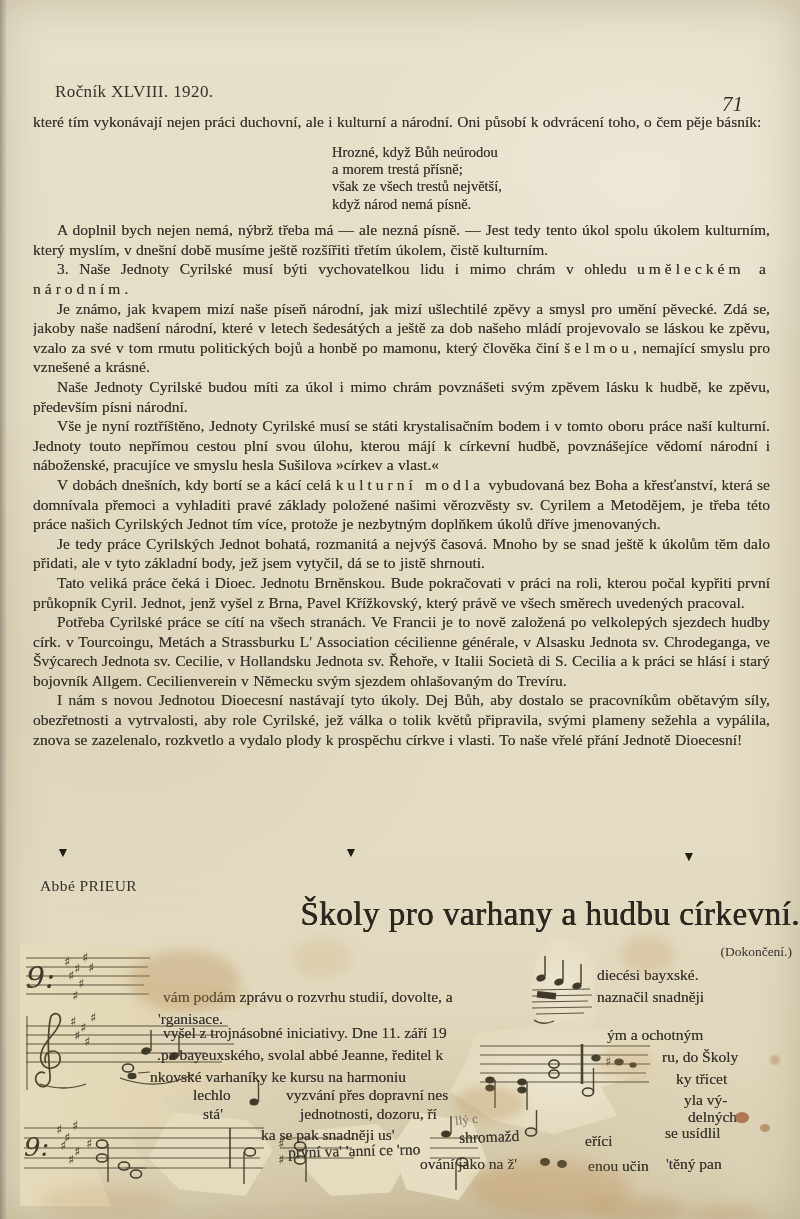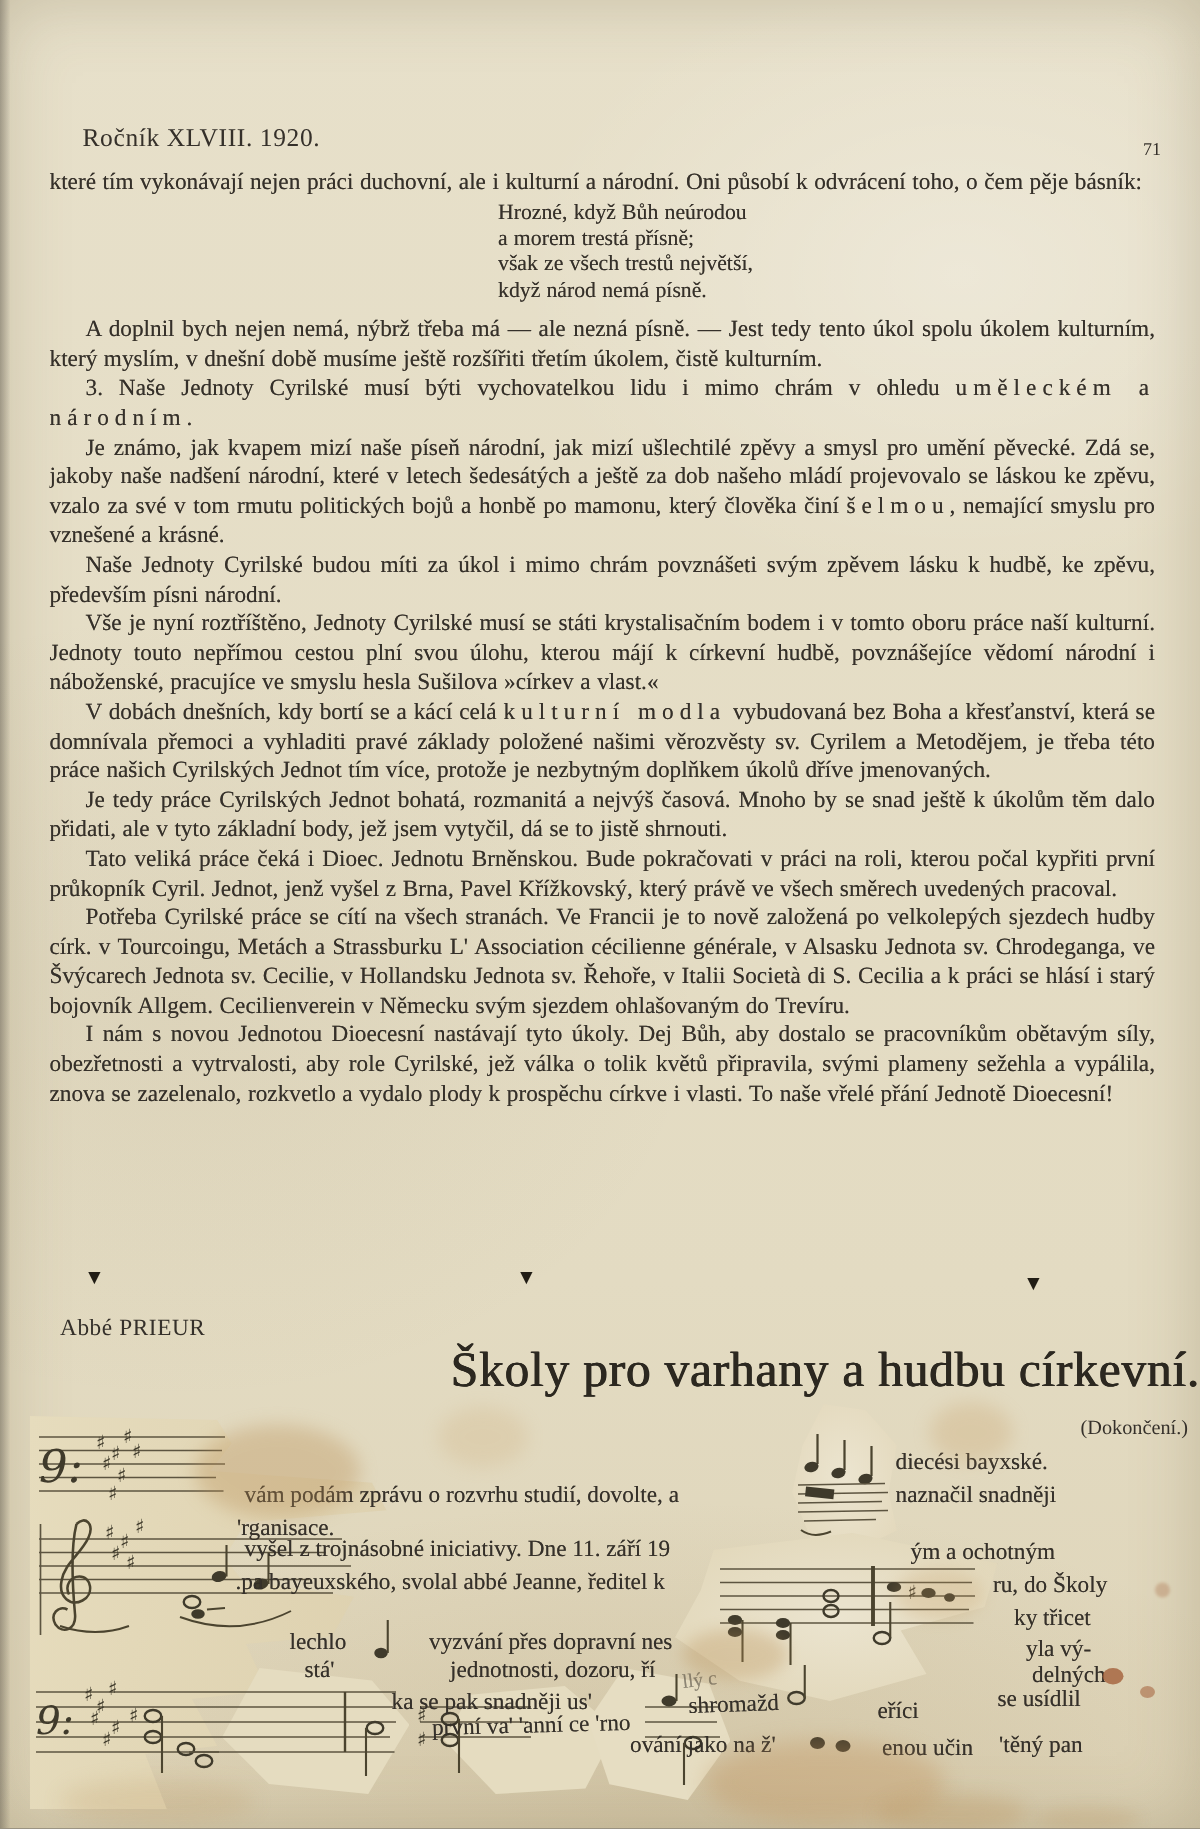--- a/index.html
+++ b/index.html
@@ -9,28 +9,28 @@
     background:
       radial-gradient(ellipse 420px 300px at 80% 15%, rgba(255,255,255,.28), transparent 70%),
       radial-gradient(ellipse 500px 380px at 15% 55%, rgba(120,100,60,.07), transparent 70%),
       radial-gradient(ellipse 600px 260px at 55% 98%, rgba(140,110,60,.16), transparent 75%),
       linear-gradient(#e7e0ca, #e3dbc2 70%, #ded4b8);
     box-shadow: inset 0 0 46px rgba(115,100,65,.28);
   }
   .edge-l { position:absolute; left:0; top:0; width:7px; height:100%;
     background:linear-gradient(90deg, rgba(70,65,58,.38), rgba(70,65,58,0)); }
   .hdr-vol { position:absolute; left:55px; top:82px; font-size:17px; letter-spacing:.4px; }
-  .hdr-pg  { position:absolute; left:762px; top:92px; font-size:12px; }
+  .hdr-pg  { position:absolute; left:722px; top:92px; font-size:21px;font-style:italic; }
 
   .main { position:absolute; left:33px; top:112px; width:737px; height:734px; overflow:hidden;
     font-size:15.5px; line-height:19.6px; text-align:justify; word-spacing:.5px;
     text-shadow:0 0 .3px rgba(40,35,25,.6); }
   .main p { margin:0; text-indent:24px; }
   .main p.cont { text-indent:0; }
-  .poem { margin:2px 0 7px 299px; font-size:14.5px; line-height:17.4px; }
+  .poem { margin:12px 0 7px 299px; font-size:14.5px; line-height:17.4px; }
   .poem div { white-space:nowrap; }
   .sp { letter-spacing:4px; }
 
   .tri { position:absolute; top:845px; font-size:14px; color:#211d15; }
   .t1{left:56px} .t2{left:344px} .t3{left:682px; top:849px}
 
   .author { position:absolute; left:40px; top:877px; font-size:15.5px; letter-spacing:.4px; }
   .title { position:absolute; left:0; top:896px; width:100%; text-align:right;
     font-size:33px; letter-spacing:.5px; color:#2c2820;
     text-shadow:.4px 0 0 currentColor, -.2px 0 0 currentColor; }
@@ -244,20 +244,21 @@
   </svg>
 
   <div class="frag" style="left:597px;top:966px">diecési bayxské.</div>
   <div class="frag" style="left:163px;top:988px">vám podám zprávu o rozvrhu studií, dovolte, a</div>
   <div class="frag" style="left:597px;top:988px">naznačil snadněji</div>
   <div class="frag" style="left:158px;top:1010px">'rganisace.</div>
   <div class="frag" style="left:163px;top:1024px">vyšel z trojnásobné iniciativy. Dne 11. září 19</div>
   <div class="frag" style="left:607px;top:1026px">ým a ochotným</div>
   <div class="frag" style="left:157px;top:1046px">.pa bayeuxského, svolal abbé Jeanne, ředitel k</div>
   <div class="frag" style="left:662px;top:1048px">ru, do Školy</div>
+  <div class="frag" style="left:150px;top:1068px">nkovské varhaníky ke kursu na harmoniu</div>
   <div class="frag" style="left:676px;top:1070px">ky třicet</div>
   <div class="frag" style="left:193px;top:1086px">lechlo</div>
   <div class="frag" style="left:286px;top:1086px">vyzvání přes dopravní nes</div>
   <div class="frag" style="left:684px;top:1091px">yla vý-</div>
   <div class="frag" style="left:203px;top:1105px">stá'</div>
   <div class="frag" style="left:300px;top:1105px">jednotnosti, dozoru, ří</div>
   <div class="frag" style="left:688px;top:1108px">delných</div>
   <div class="frag" style="left:261px;top:1126px">ka se pak snadněji us'</div>
   <div class="frag" style="left:665px;top:1124px">se usídlil</div>
   <div class="frag" style="left:288px;top:1142px;transform:rotate(-1.5deg)">první va' 'anní ce 'rno</div>

